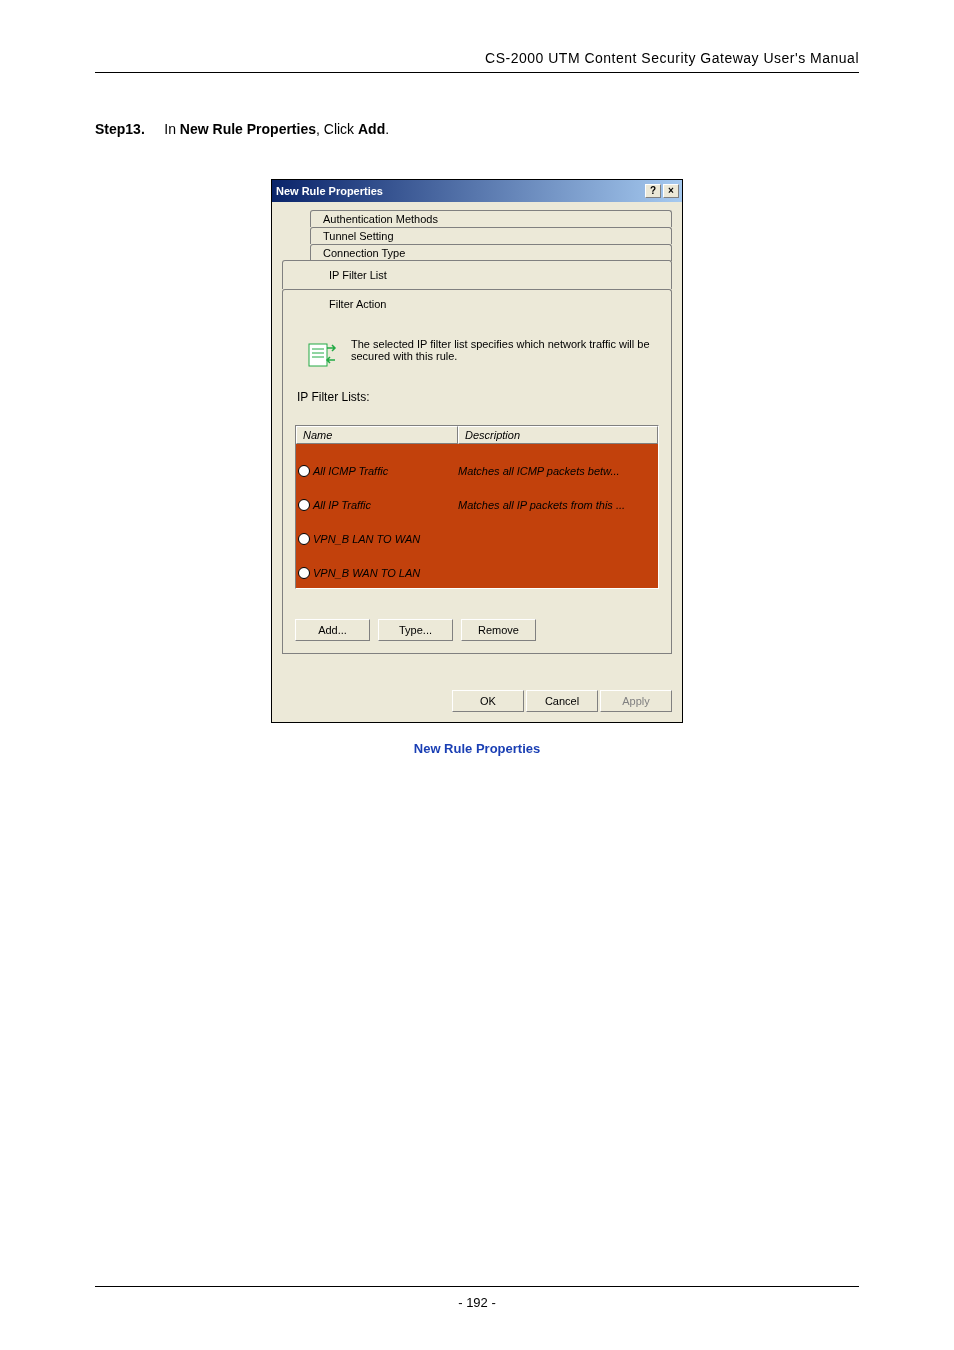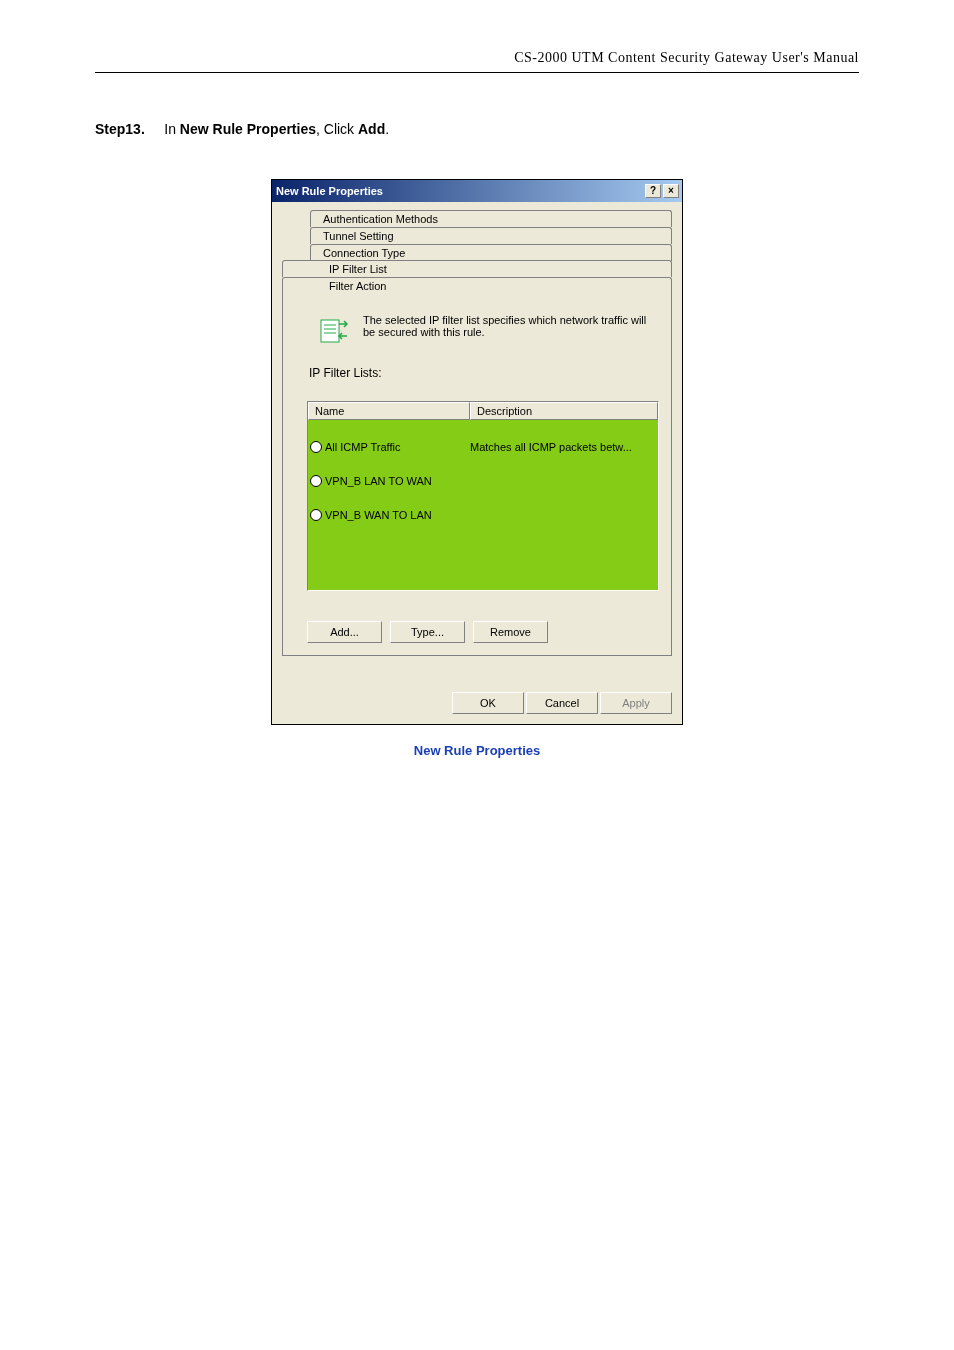--- a/index.html
+++ b/index.html
@@ -1,40 +1,40 @@
 <!DOCTYPE html>
 <html><head>
 <meta charset="utf-8">
 <style>
   * { box-sizing: border-box; margin: 0; padding: 0; }
   html, body { width: 954px; height: 1350px; background: #fff; color: #000; font-family: Arial, Helvetica, sans-serif; }
   .page { width: 954px; height: 1350px; padding: 50px 95px 40px 95px; position: relative; }
-  .hdr { text-align: right; font-size: 14px; letter-spacing: 0.5px; font-family: Liberation Serif, serif; }
+  .hdr { text-align: right; font-size: 14px; letter-spacing: 0.5px; }
   .hdr-rule { border: none; border-top: 1.5px solid #000; margin-top: 6px; margin-bottom: 48px; }
   .step-line { font-size: 14px; margin-bottom: 42px; }
   .step-line b { font-weight: bold; }
   .dlg-wrap { display: flex; justify-content: center; margin-bottom: 18px; }
   .dlg { width: 412px; border: 1px solid #000; background: #ece9d8; font-family: Tahoma, Arial, sans-serif; font-size: 11px; color: #000; }
   .titlebar { height: 22px; background: linear-gradient(to right, #0a246a, #a6caf0); display: flex; align-items: center; justify-content: space-between; padding: 0 3px 0 4px; }
   .titlebar-text { color: #fff; font-weight: bold; font-size: 11px; }
   .tb-btns { display: flex; gap: 2px; }
   .tb-btn { width: 16px; height: 14px; background: #ece9d8; border: 1px solid #fff; border-right-color:#808080; border-bottom-color:#808080; font-size: 10px; font-weight: bold; display:flex; align-items:center; justify-content:center; line-height:1; }
   .dlg-body { padding: 8px 10px 10px 10px; }
   .tabs { position: relative; }
   .tabrow { display: flex; flex-direction: column; }
   .tabrow.back { padding-left: 28px; }
   .tab { border: 1px solid #808080; border-bottom: none; background: #ece9d8; padding: 2px 12px; font-size: 11px; margin-right: 0; border-top-left-radius: 3px; border-top-right-radius: 3px; position: relative; }
   .tabrow.front { margin-top: -1px; }
-  .tabrow.front .tab { padding: 2px 46px; }
+  .tabrow.front .tab { padding: 8px 46px; }
   .tabrow.front .tab.active { background: #ece9d8; z-index: 2; }
-  .tab-content { border: 1px solid #808080; background: #ece9d8; padding: 14px 12px 12px 24px; margin-top: -1px; }
+  .tab-content { border: 1px solid #808080; background: #ece9d8; padding: 14px 12px 12px 12px; margin-top: -1px; }
   .info-row { display: flex; align-items: flex-start; gap: 14px; margin: 6px 0 18px 10px; }
   .info-text { font-size: 11px; max-width: 300px; }
   .label { font-size: 12px; margin: 4px 0 21px 2px; }
-  .listview { border: 1px solid #808080; border-right-color:#fff; border-bottom-color:#fff; background: #84cc16; height: 190px; overflow: hidden; }
+  .listview { border: 1px solid #808080; border-right-color:#fff; border-bottom-color:#fff; background: #c2410c; height: 164px; overflow: hidden; font-style: italic; }
   .lv-head { display: flex; }
   .lv-th { background: #ece9d8; border: 1px solid #fff; border-right-color:#808080; border-bottom-color:#808080; font-size: 11px; padding: 2px 6px; }
   .lv-th.col1 { width: 162px; }
   .lv-th.col2 { flex: 1; }
   .lv-body { padding: 1px 2px; }
   .lv-row { display: flex; align-items: center; font-size: 11px; height: 16px; margin-top: 18px; }
   .lv-cell1 { width: 160px; display: flex; align-items: center; gap: 3px; }
   .lv-cell2 { flex: 1; }
   .radio { width: 12px; height: 12px; border: 1px solid #000; border-radius: 50%; flex-shrink: 0; background: #fff; }
   .btn-row { display: flex; gap: 8px; margin-top: 10px; }
@@ -105,20 +105,27 @@
                 <div class="lv-row">
                   <div class="lv-cell1">
                       <span class="radio"></span>
                       <span>All ICMP Traffic</span>
                     </div>
                   <div class="lv-cell2">Matches all ICMP packets betw...</div>
                 </div>
                 <div class="lv-row">
                   <div class="lv-cell1">
                       <span class="radio"></span>
+                      <span>All IP Traffic</span>
+                    </div>
+                  <div class="lv-cell2">Matches all IP packets from this ...</div>
+                </div>
+                <div class="lv-row">
+                  <div class="lv-cell1">
+                      <span class="radio"></span>
                       <span>VPN_B LAN TO WAN</span>
                     </div>
                   <div class="lv-cell2"></div>
                 </div>
                 <div class="lv-row">
                   <div class="lv-cell1">
                       <span class="radio"></span>
                       <span>VPN_B WAN TO LAN</span>
                     </div>
                   <div class="lv-cell2"></div>
@@ -136,13 +143,17 @@
       <div class="dlg-footer">
         <div class="winbtn">OK</div>
         <div class="winbtn">Cancel</div>
         <div class="winbtn disabled">Apply</div>
       </div>
     </div>
   </div>
 
   <div class="caption">New Rule Properties</div>
 
+  <div class="ftr">
+    <hr class="ftr-rule">
+    <div class="ftr-num">- 192 -</div>
+  </div>
 </div>
 
 </body></html>

